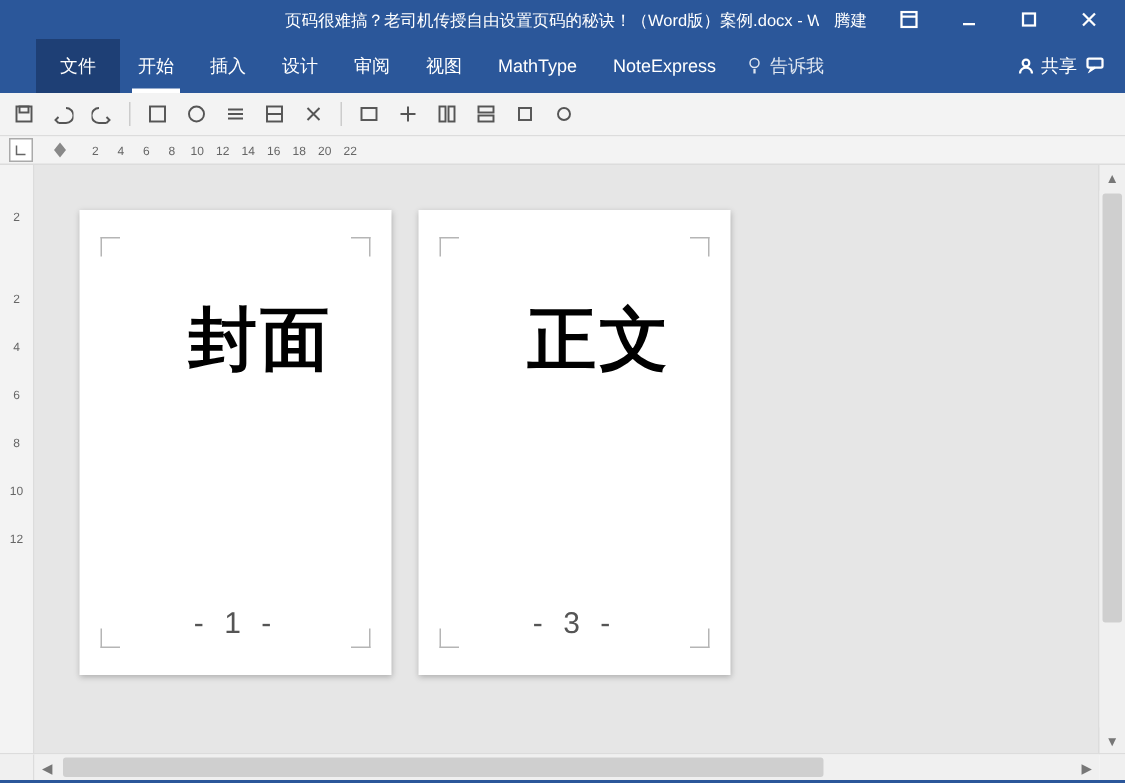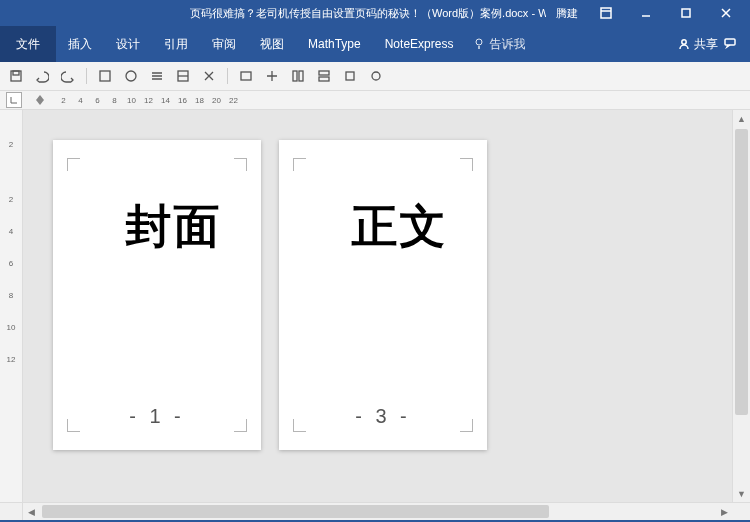--- a/index.html
+++ b/index.html
@@ -2,21 +2,21 @@
 <html><head>
 <meta charset="utf-8">
 <style>
   html, body { margin:0; padding:0; width:750px; height:522px; font-family:"Microsoft YaHei","Segoe UI",sans-serif; background:#fff; overflow:hidden; }
   .titlebar { background:#2b579a; color:#fff; height:26px; display:flex; align-items:center; font-size:11px; }
   .titlebar .spacer-left { width:190px; }
   .titlebar .doc-title { flex:1; white-space:nowrap; overflow:hidden; }
   .titlebar .win-controls { display:flex; align-items:center; gap:4px; padding-right:6px; }
   .titlebar .win-controls .wc { width:36px; height:20px; display:flex; align-items:center; justify-content:center; font-size:12px; }
   .titlebar .win-controls .wc svg { width:12px; height:12px; stroke:#fff; fill:none; stroke-width:1.5; }
-  .ribbon-tabs { background:#2b579a; color:#fff; height:36px; display:flex; align-items:center; font-size:12px; }
+  .ribbon-tabs { background:#2b579a; color:#fff; height:36px; display:flex; align-items:center; font-size:12px;padding-left:24px; }
   .ribbon-tabs .tab { padding:0 12px; height:36px; display:flex; align-items:center; position:relative; white-space:nowrap; }
   .ribbon-tabs .tab.file { background:#1e3f75; padding:0 16px; }
   .ribbon-tabs .tab.selected::after { content:""; position:absolute; left:8px; right:8px; bottom:0; height:3px; background:#fff; }
   .ribbon-tabs .tell-me { margin-left:8px; display:flex; align-items:center; gap:4px; opacity:.85; }
   .ribbon-tabs .tell-me svg { width:12px; height:12px; stroke:#fff; fill:#fff; }
   .ribbon-tabs .right { margin-left:auto; display:flex; align-items:center; gap:6px; padding-right:14px;text-align:center; }
   .ribbon-tabs .right svg { width:12px; height:12px; stroke:#fff; fill:none; stroke-width:1.5; }
   .qat { background:#f3f3f3; border-bottom:1px solid #dcdcdc; height:28px; display:flex; align-items:center; padding:0 6px; gap:6px; }
   .qat .btn { width:20px; height:20px; display:flex; align-items:center; justify-content:center; color:#444; }
   .qat .btn svg { width:14px; height:14px; stroke:#555; fill:none; stroke-width:1.3; }
@@ -79,23 +79,23 @@
     <div class="wc">
         <svg viewBox="0 0 12 12">
           <path d="M2 2l8 8M10 2l-8 8"></path>
         </svg>
       </div>
   </div>
 </div>
 
 <div class="ribbon-tabs">
   <div class="tab file">文件</div>
+  <div class="tab selected">开始</div>
   <div class="tab">插入</div>
   <div class="tab">设计</div>
-  <div class="tab">引用</div>
   <div class="tab">审阅</div>
   <div class="tab">视图</div>
   <div class="tab">MathType</div>
   <div class="tab">NoteExpress</div>
   <div class="tell-me">
     <svg viewBox="0 0 12 12">
         <circle cx="6" cy="4" r="3" fill="none"></circle>
         <path d="M6 8v3" stroke-width="1.5"></path>
       </svg>
     <span>告诉我</span>

